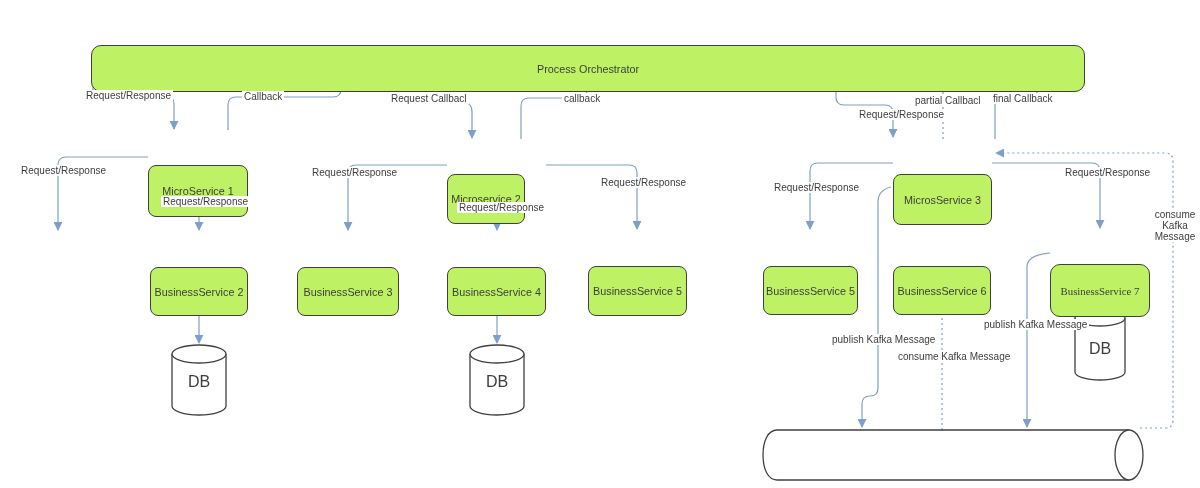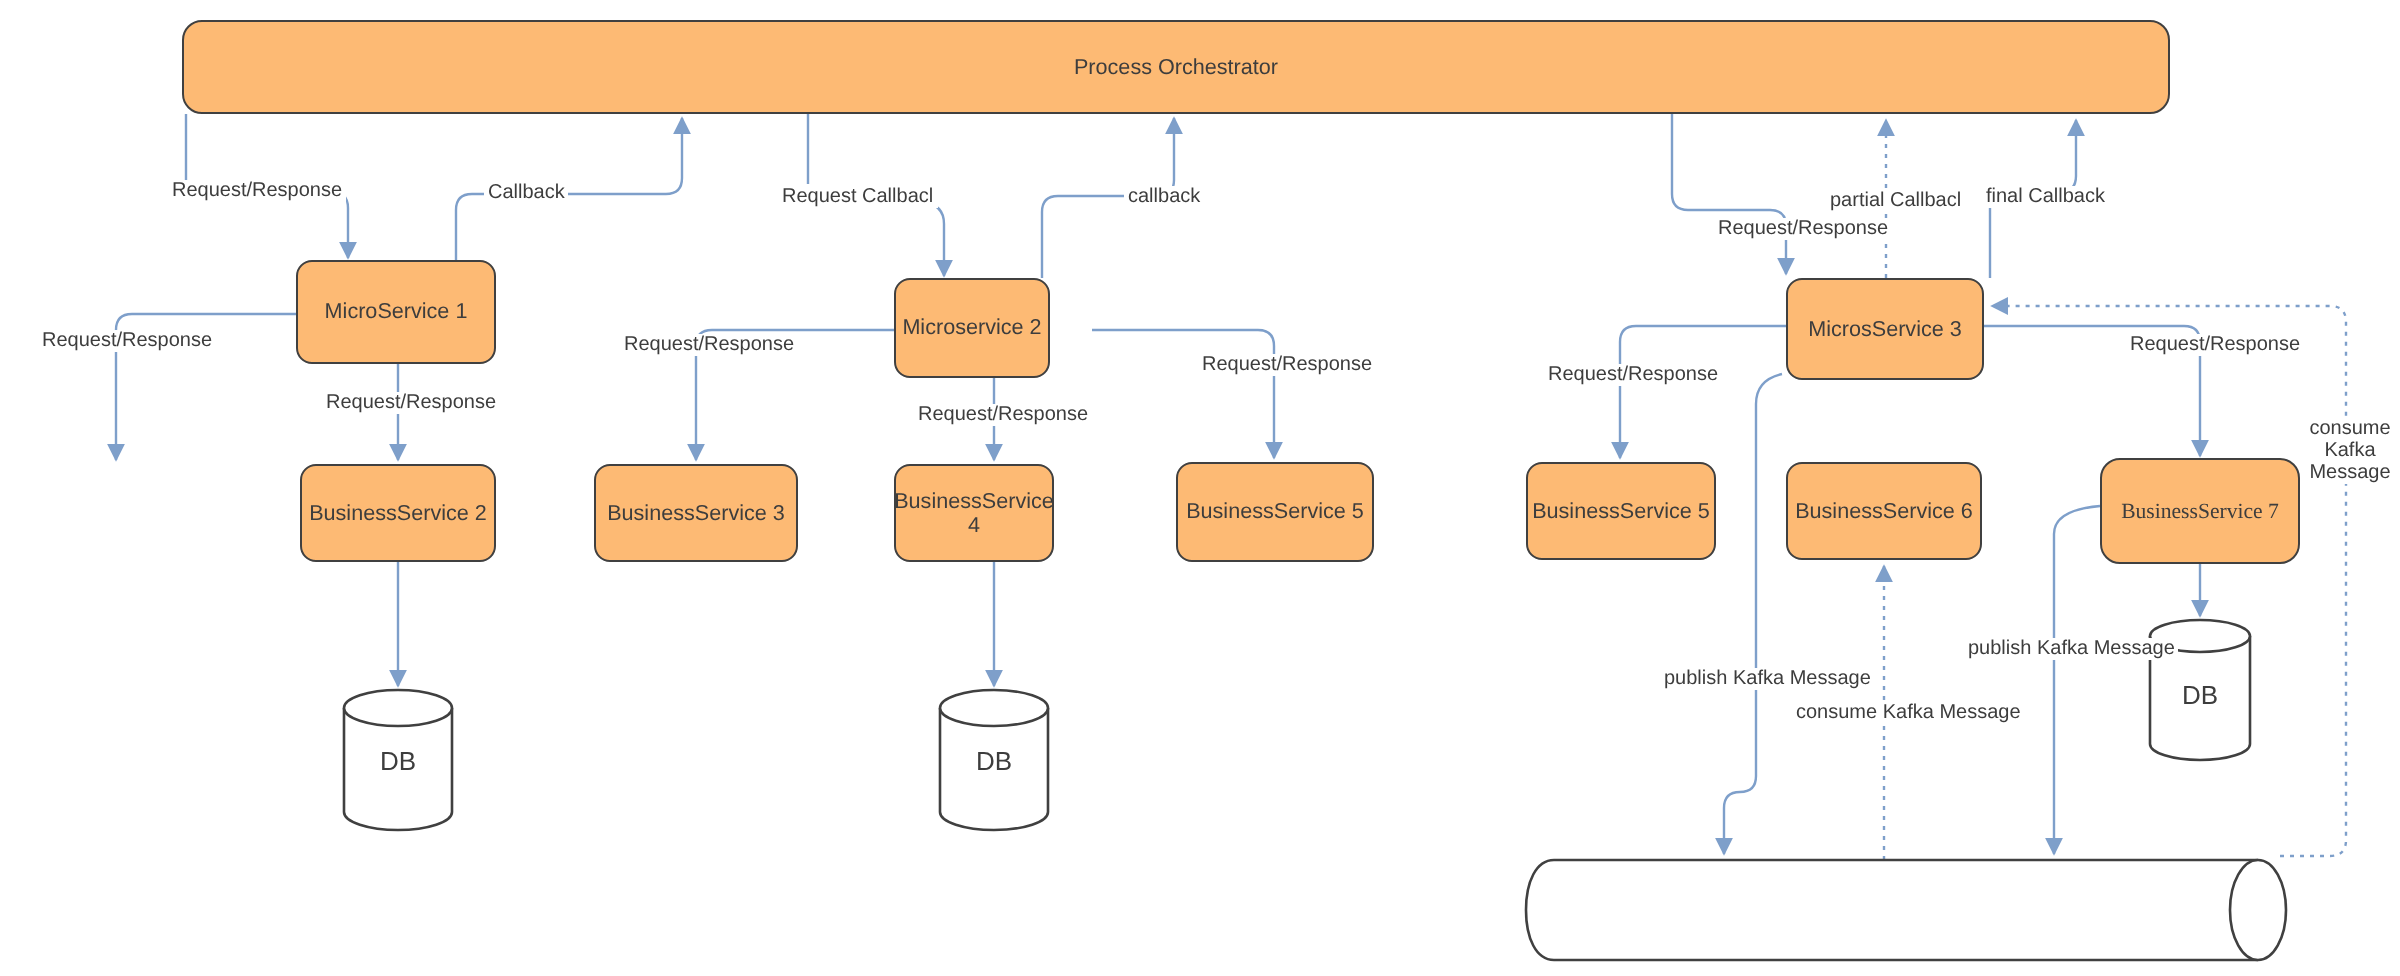--- a/index.html
+++ b/index.html
@@ -5,33 +5,33 @@
   html,body{margin:0;padding:0;background:#ffffff;}
   .canvas{
     position:relative;width:1200px;height:488px;background:#ffffff;overflow:hidden;
     font-family:"Liberation Sans", sans-serif;color:#3d3d3d;
   }
   .canvas svg{position:absolute;left:0;top:0;}
   .edge{fill:none;stroke:#7e9fca;stroke-width:1.2;}
   .edge.dashed{stroke-dasharray:2 3;}
   .shape{fill:#ffffff;stroke:#404040;stroke-width:1.3;}
   .node{
-    position:absolute;box-sizing:border-box;background:#fdba74;
+    position:absolute;box-sizing:border-box;background:#bef264;
     border:1.4px solid #404040;border-radius:8px;
     display:flex;align-items:center;justify-content:center;
-    font-size:10.8px;color:#3d3d3d;text-align:center;
+    font-size:10.8px;color:#3d3d3d;text-align:center;margin-top:35px;
   }
   .node.orch{border-radius:10px;}
   .elabel{
     position:absolute;font-size:10px;line-height:11px;color:#3d3d3d;
     background:#ffffff;padding:0 2px;white-space:nowrap;
   }
   .elabel.multi{white-space:pre-line;text-align:center;}
   .dblabel{
-    position:absolute;font-size:13px;color:#3d3d3d;text-align:center;width:40px;
+    position:absolute;font-size:16px;color:#3d3d3d;text-align:center;width:40px;
   }
   .buslabel{
     position:absolute;left:765px;top:446px;width:364px;text-align:center;
     font-size:11px;color:#3d3d3d;margin-top:43px;
   }
 </style>
 </head>
 <body>
 
 <div class="canvas">
@@ -99,21 +99,21 @@
   <div class="node" style="left:893px;top:139px;width:99px;height:51px;">
     <span>MicrosService 3</span>
   </div>
 
   <div class="node" style="left:150px;top:232px;width:98px;height:49px;">
     <span>BusinessService 2</span>
   </div>
   <div class="node" style="left:297px;top:232px;width:102px;height:49px;">
     <span>BusinessService 3</span>
   </div>
-  <div class="node" style="left:447px;top:232px;width:80px;height:49px;">
+  <div class="node" style="left:447px;top:232px;width:99px;height:49px;">
     <span>BusinessService 4</span>
   </div>
   <div class="node" style="left:588px;top:231px;width:99px;height:50px;">
     <span>BusinessService 5</span>
   </div>
   <div class="node" style="left:763px;top:231px;width:95px;height:49px;">
     <span>BusinessService 5</span>
   </div>
   <div class="node" style="left:893px;top:231px;width:98px;height:49px;">
     <span>BusinessService 6</span>

